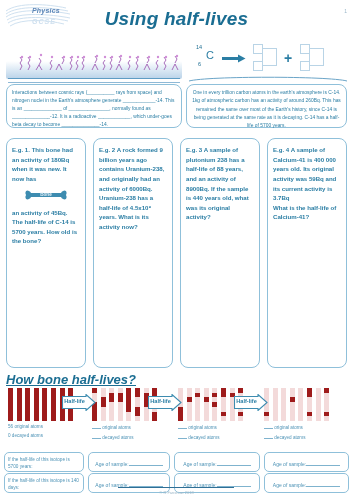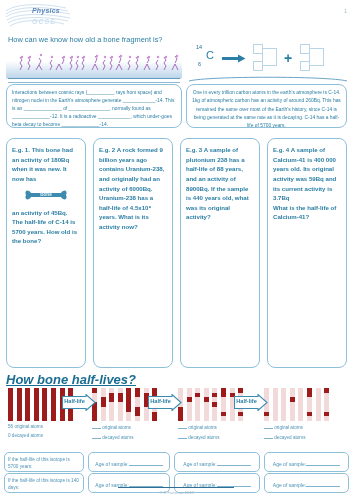--- a/index.html
+++ b/index.html
@@ -117,22 +117,22 @@
         <path d="M2 15 C14 6, 46 8, 66 12"></path>
         <path d="M3 18 C15 10, 46 12, 66 16"></path>
         <path d="M4 21 C16 13, 46 15, 64 19"></path>
         <path d="M6 24 C18 16, 44 18, 60 22"></path>
       </g>
     </svg>
     <div class="lg-physics">Physics</div>
     <div class="lg-gcse">GCSE</div>
   </div>
 
+  <div class="title">Using half-lives</div>
   <div class="pagenum">1</div>
-  <div class="subq">How can we know how old a bone fragment is?</div>
 
   <div class="atmos">
     <div class="band"></div>
     <svg width="176" height="22" viewBox="0 0 176 22">
       <g fill="none" stroke="#a05fb4" stroke-width="0.9">
         <path d="M14 20 l2-4 -2-3 2-3 -2-3"></path>
         <path d="M22 20 l2-4 -2-3 2-3 -2-3"></path>
         <path d="M30 20 l3-5 3 5"></path>
         <path d="M33 15 l2-4 -2-3"></path>
         <path d="M44 20 l2-4 -2-3 2-3"></path>

